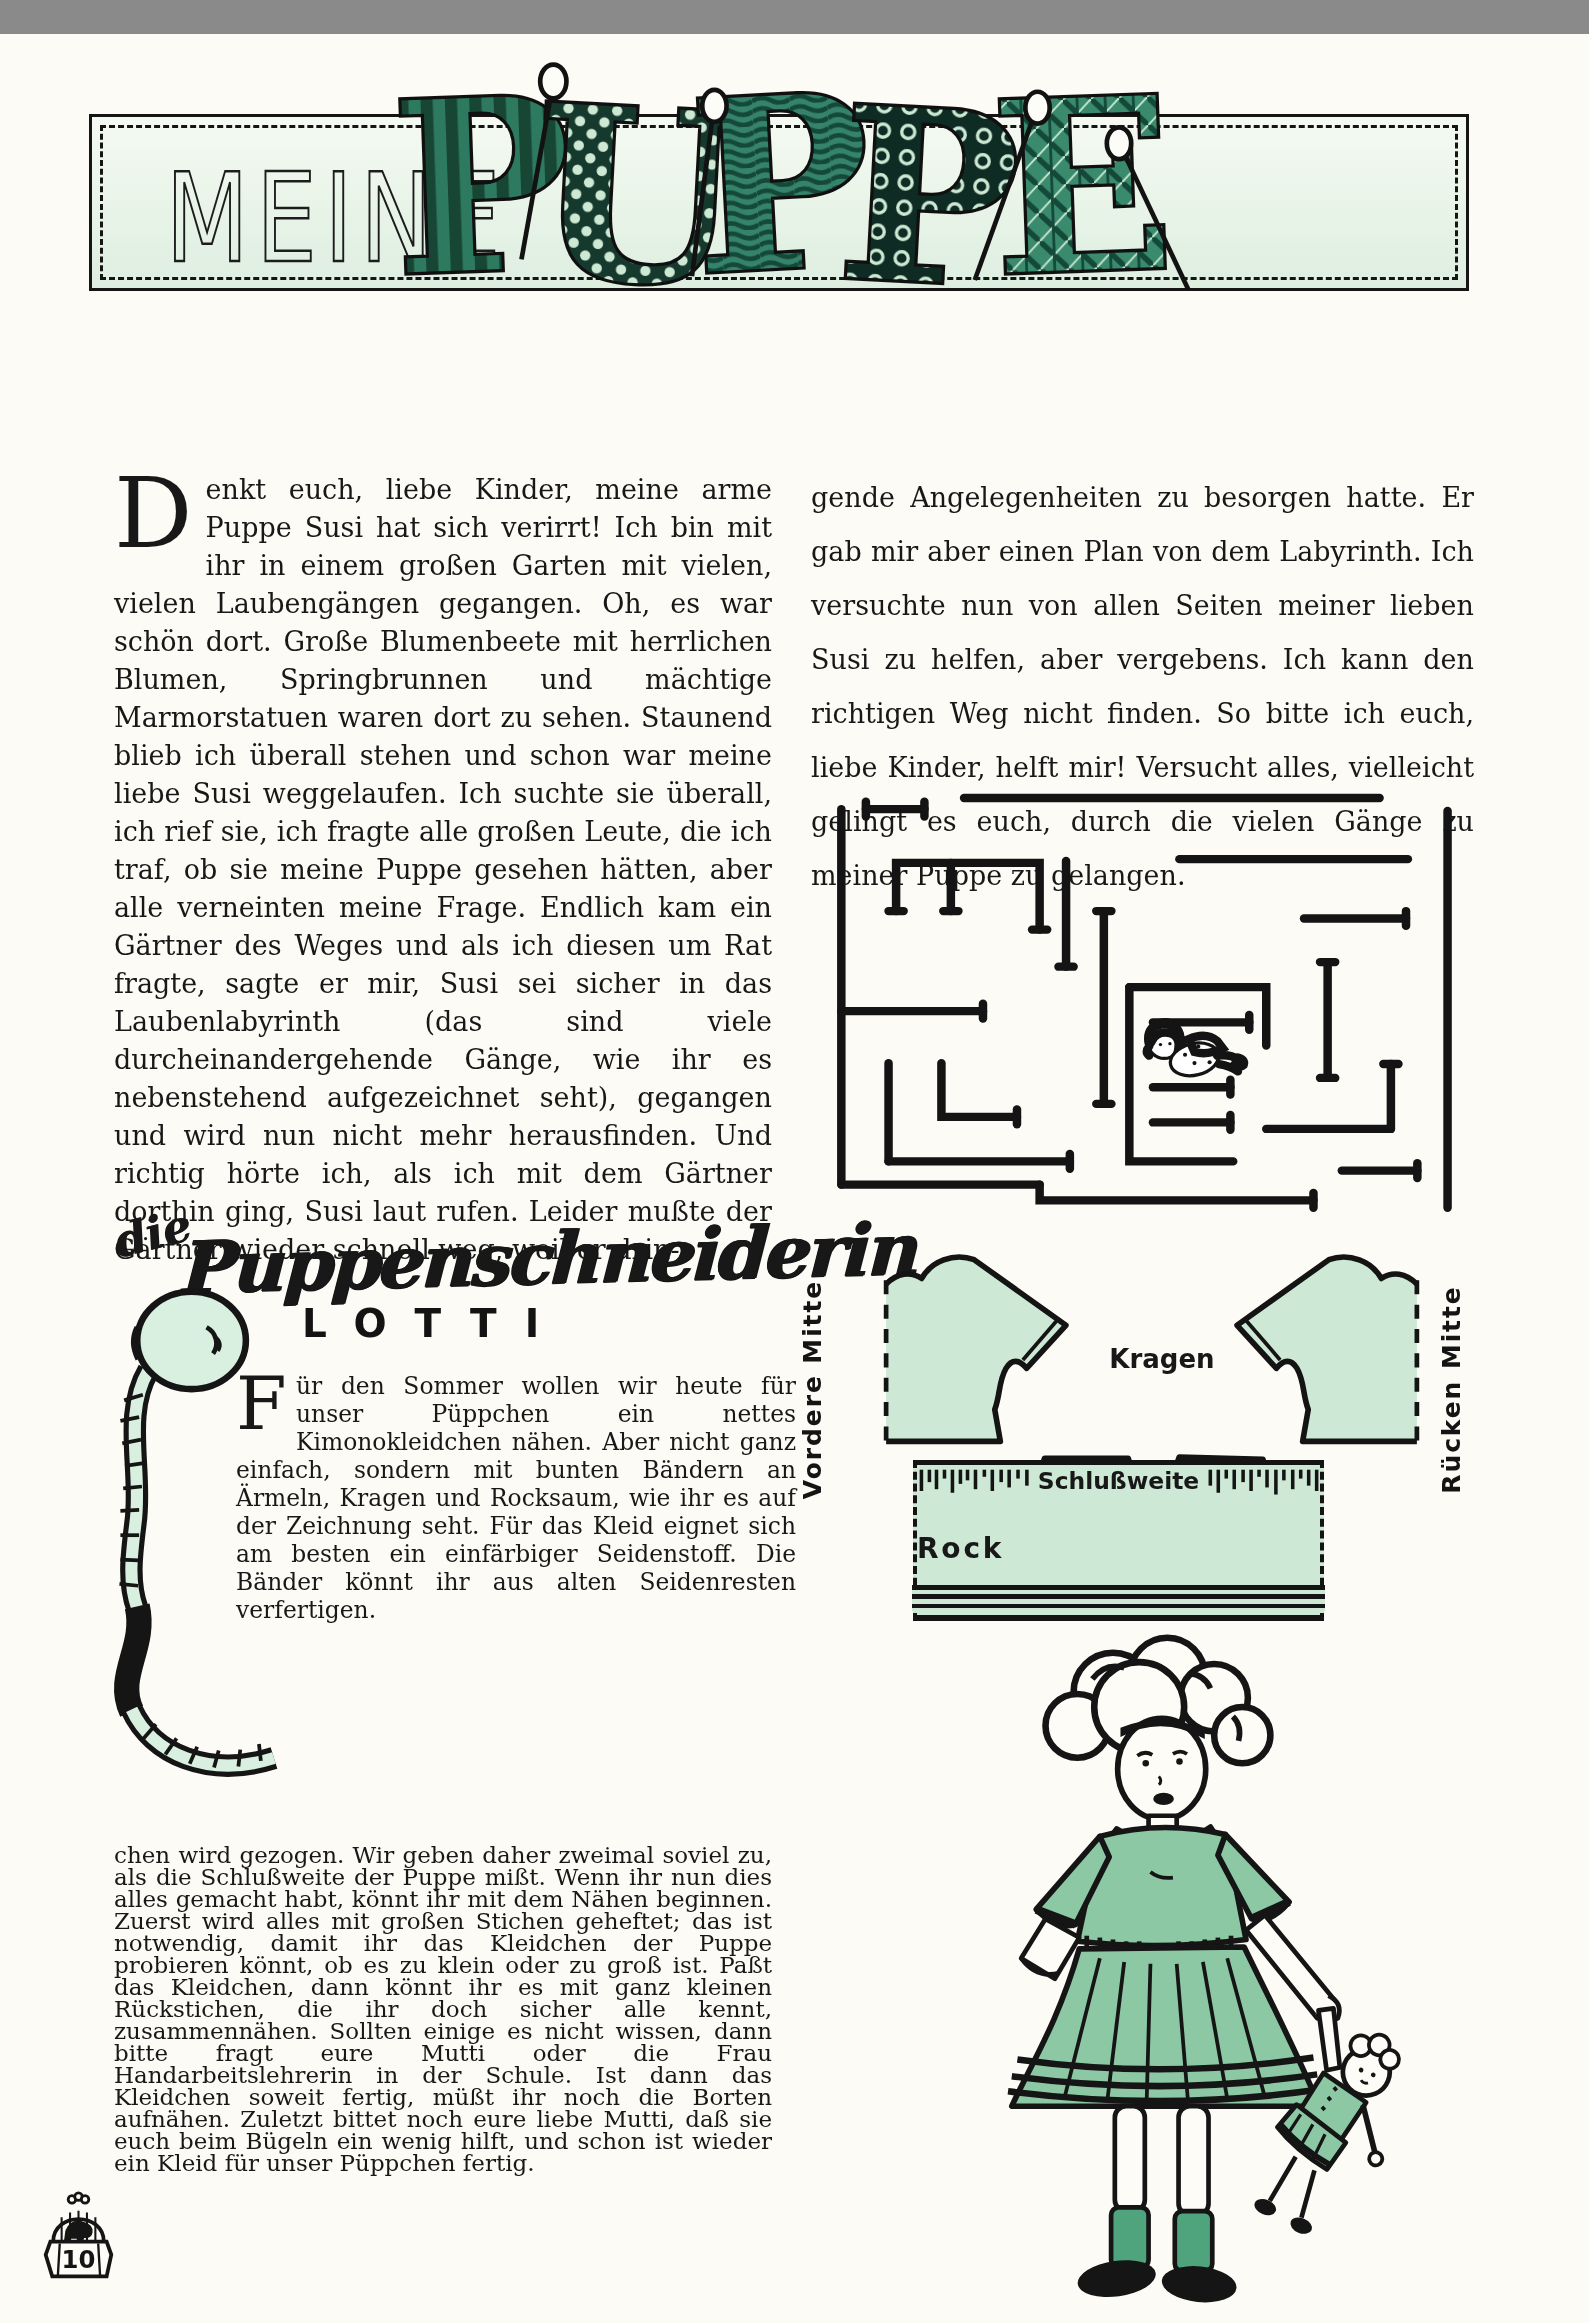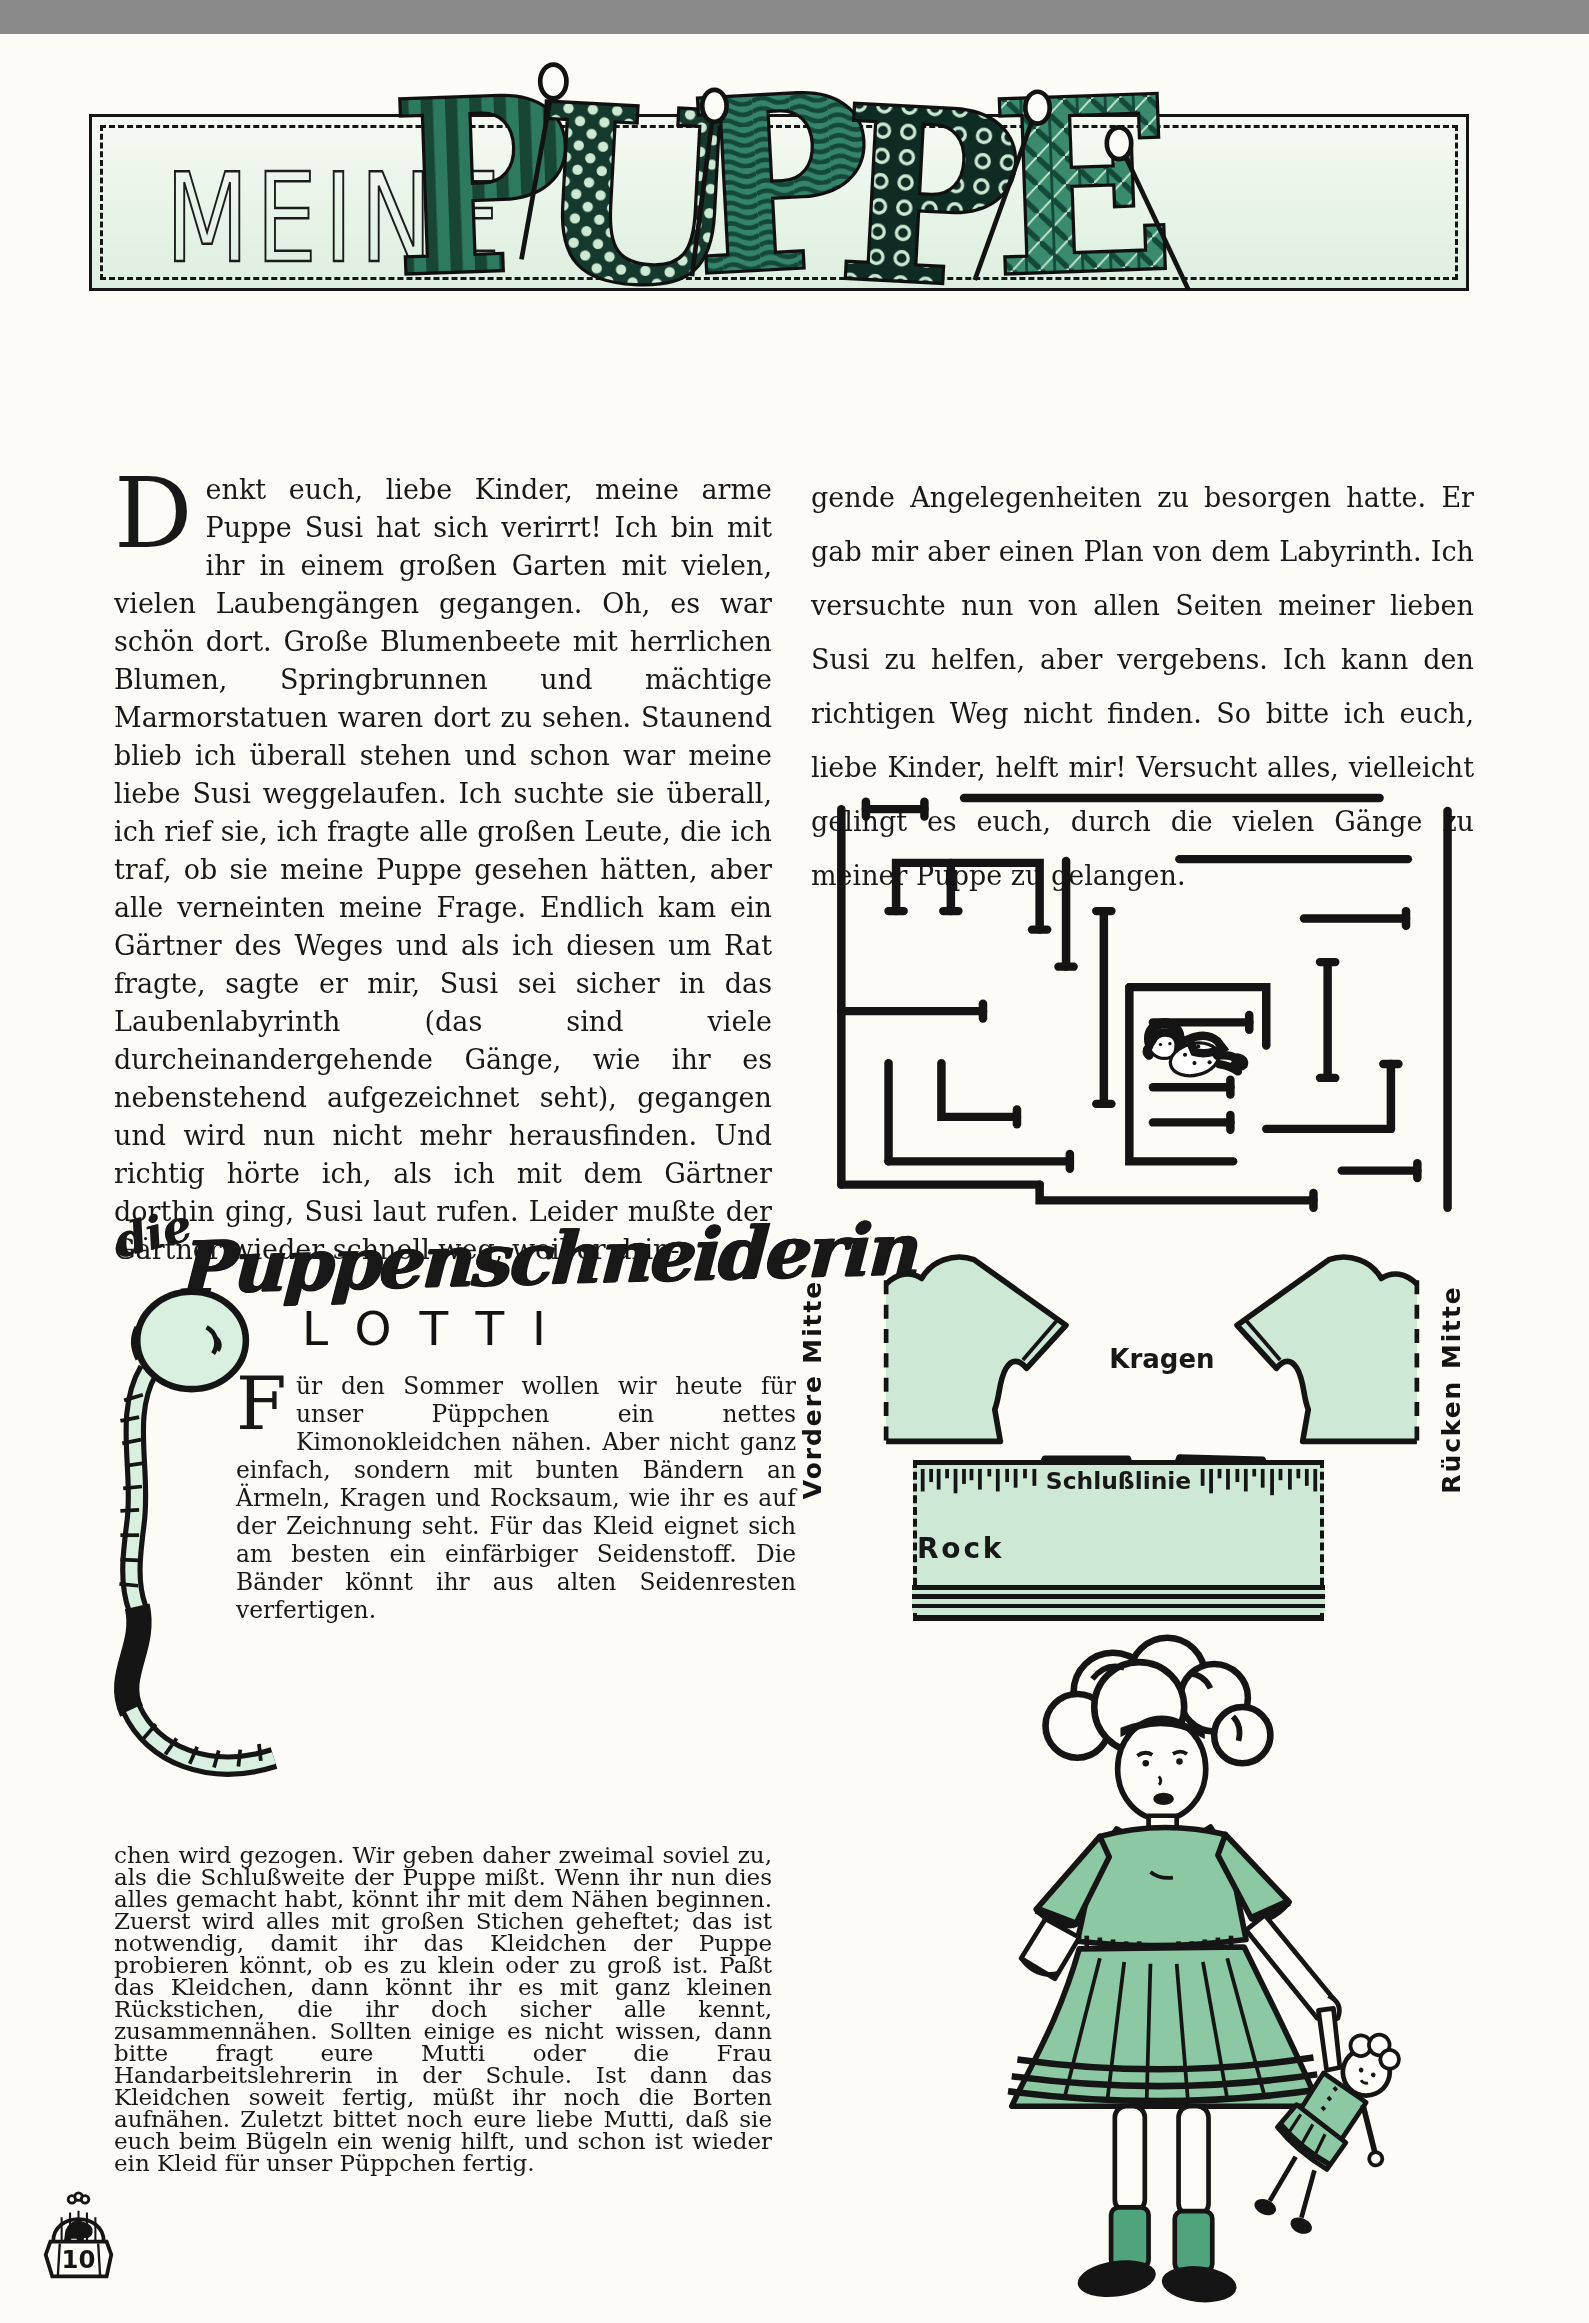--- a/index.html
+++ b/index.html
@@ -41,22 +41,23 @@
     white-space:nowrap;
   }
   .script-die{
     position:absolute; left:114px; top:1173px;
     font-family:"DejaVu Serif",serif; font-style:italic; font-weight:bold;
     font-size:45px; transform:rotate(-14deg);
     text-shadow:1.1px 0 #161616;
   }
   .byline{
     position:absolute; left:302px; top:1267px;
-    font-family:"DejaVu Sans",sans-serif; font-size:47px; letter-spacing:28px;
+    font-family:"DejaVu Sans",sans-serif; font-size:39px; letter-spacing:28px;
     color:#131313;
+    font-weight:bold;
   }
   .tape{ position:absolute; left:94px; top:1239px; }
   .lotti-col{
     position:absolute; left:236px; top:1338px; width:560px;
     font-size:23.4px; line-height:28px; text-align:justify;
   }
   .lotti-col p{ margin:0; }
   .lotti-col p + p{ text-indent:17px; }
   .closing-col{
     position:absolute; left:114px; top:1810px; width:658px;
@@ -329,21 +330,21 @@
             <path d="M57,2 V14"></path>
             <path d="M66,2 V24"></path>
           <path d="M76,2 V10"></path>
             <path d="M85,2 V26"></path>
             <path d="M95,2 V16"></path>
             <path d="M104,2 V22"></path>
           <path d="M114,2 V12"></path>
             <path d="M124,2 V20"></path>
         </g>
       </svg>
-      <span class="rock-hemline">Schlußlinie</span>
+      <span class="rock-hemline">Schlußweite</span>
       <svg width="122" height="32" viewBox="0 0 130 34">
         <g stroke="#141414" stroke-width="4">
           <path d="M6,2 V20"></path>
             <path d="M15,2 V28"></path>
             <path d="M24,2 V12"></path>
             <path d="M33,2 V24"></path>
           <path d="M43,2 V16"></path>
             <path d="M52,2 V26"></path>
             <path d="M61,2 V10"></path>
             <path d="M70,2 V22"></path>

